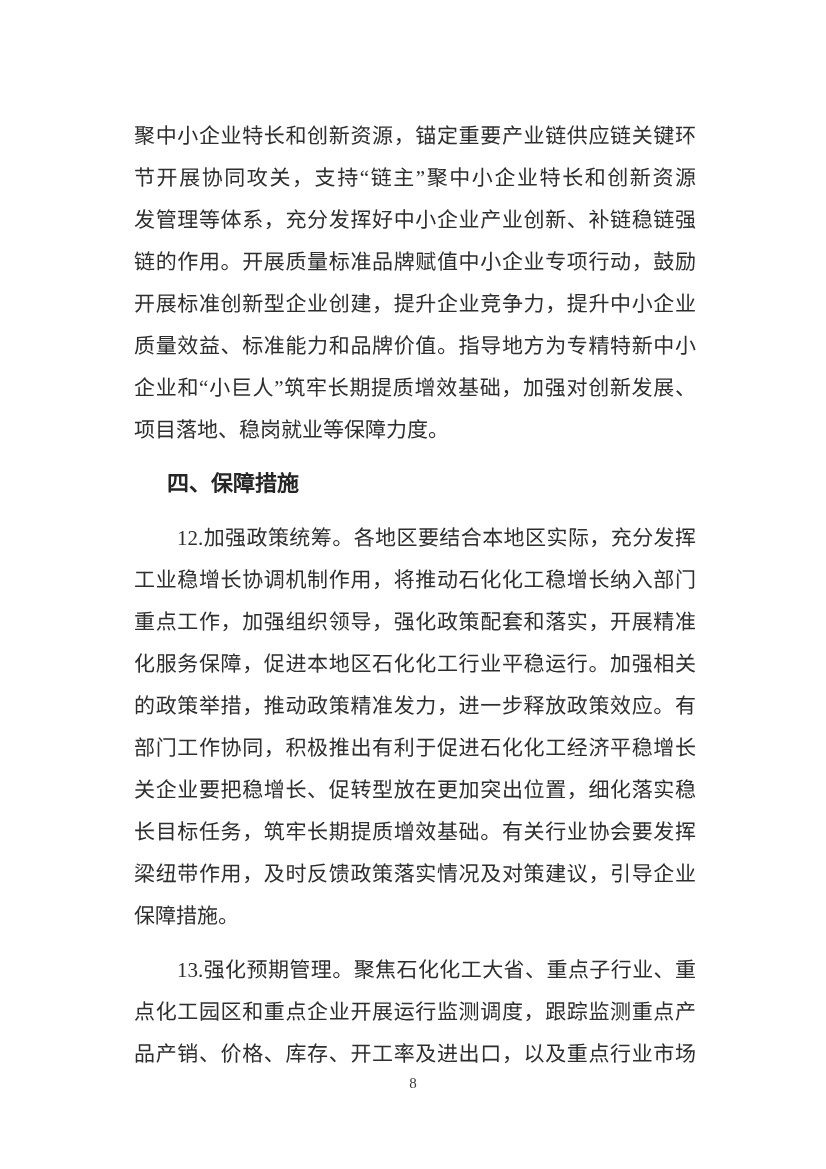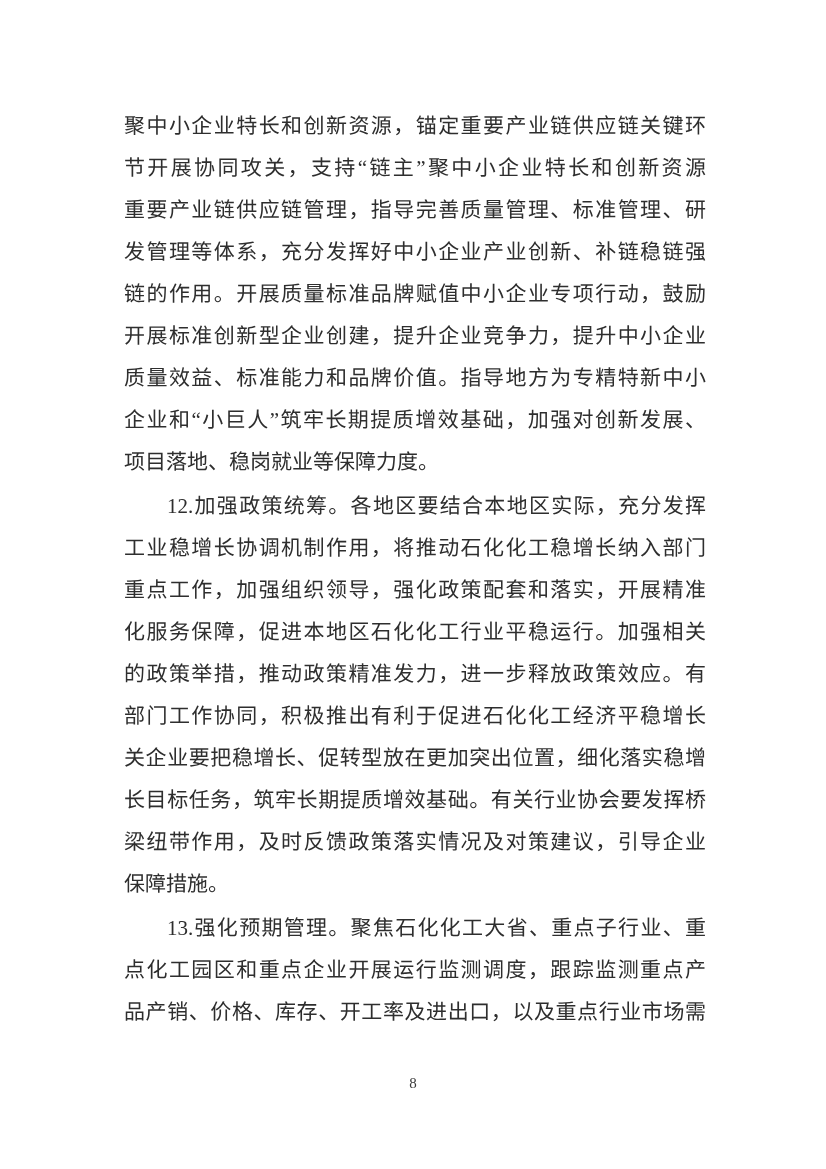--- a/index.html
+++ b/index.html
@@ -20,21 +20,21 @@
     inset: 0;
     background: #ffffff;
   }
   .content {
     position: absolute;
     left: 122px;
     top: 103px;
     width: 586px;
   }
   .para {
-    margin: 2px;
+    margin: 12px;
     padding: 0;
   }
   .line {
     height: 42px;
     line-height: 42px;
     font-size: 21px;
     text-align: justify;
     text-align-last: justify;
     text-justify: inter-ideograph;
     white-space: normal;
@@ -73,29 +73,29 @@
 </style>
 </head>
 <body>
 
 <div class="page">
   <div class="content">
 
     <div class="para ends">
         <div class="line first">聚中小企业特长和创新资源，锚定重要产业链供应链关键环</div>
         <div class="line">节开展协同攻关，支持“链主”聚中小企业特长和创新资源</div>
-        <div class="line">重要产业链供应链管理，指导完善质量管理、标准管理、研</div>
         <div class="line">发管理等体系，充分发挥好中小企业产业创新、补链稳链强</div>
         <div class="line">链的作用。开展质量标准品牌赋值中小企业专项行动，鼓励</div>
         <div class="line">开展标准创新型企业创建，提升企业竞争力，提升中小企业</div>
         <div class="line">质量效益、标准能力和品牌价值。指导地方为专精特新中小</div>
         <div class="line">企业和“小巨人”筑牢长期提质增效基础，加强对创新发展、</div>
         <div class="line last">项目落地、稳岗就业等保障力度。</div>
       </div>
 
+    <div class="heading-line">四、保障措施</div>
 
     <div class="para indent-first ends">
         <div class="line first">12.加强政策统筹。各地区要结合本地区实际，充分发挥</div>
         <div class="line">工业稳增长协调机制作用，将推动石化化工稳增长纳入部门</div>
         <div class="line">重点工作，加强组织领导，强化政策配套和落实，开展精准</div>
         <div class="line">化服务保障，促进本地区石化化工行业平稳运行。加强相关</div>
         <div class="line">的政策举措，推动政策精准发力，进一步释放政策效应。有</div>
         <div class="line">部门工作协同，积极推出有利于促进石化化工经济平稳增长</div>
         <div class="line">关企业要把稳增长、促转型放在更加突出位置，细化落实稳增</div>
         <div class="line">长目标任务，筑牢长期提质增效基础。有关行业协会要发挥桥</div>

